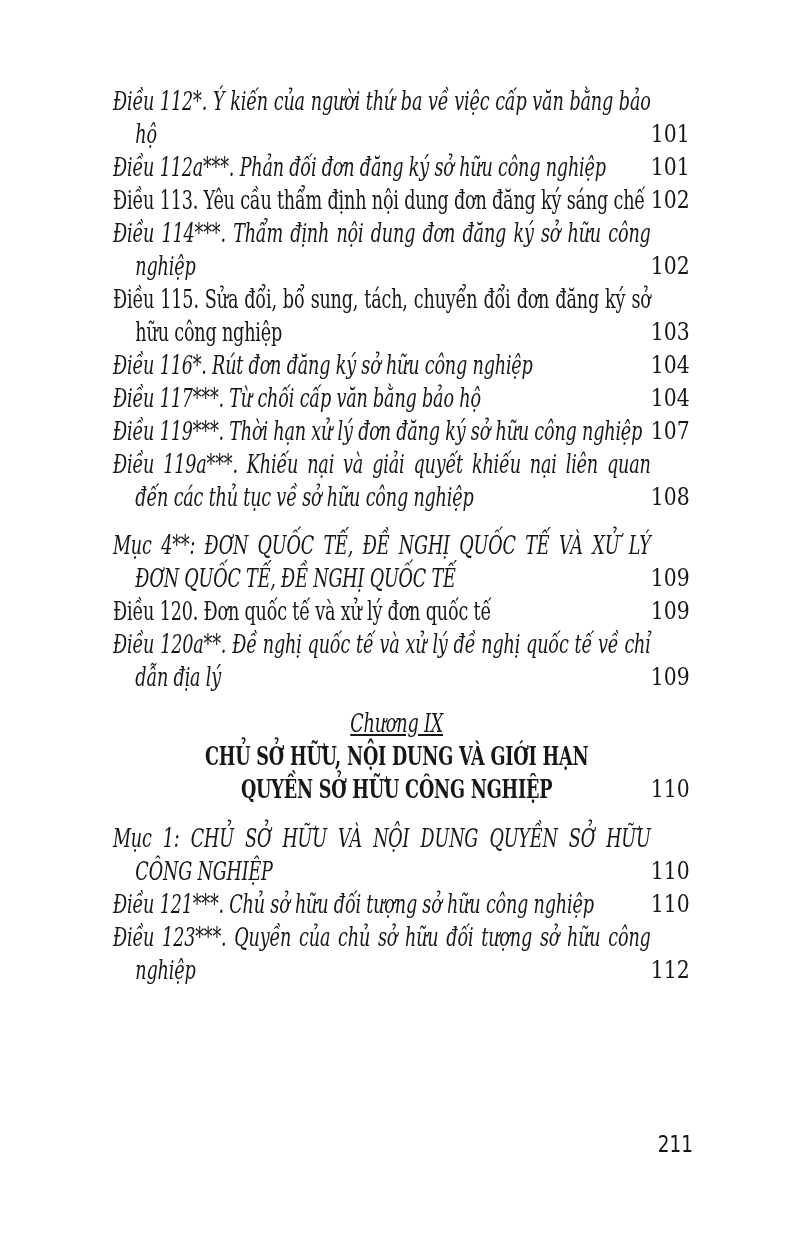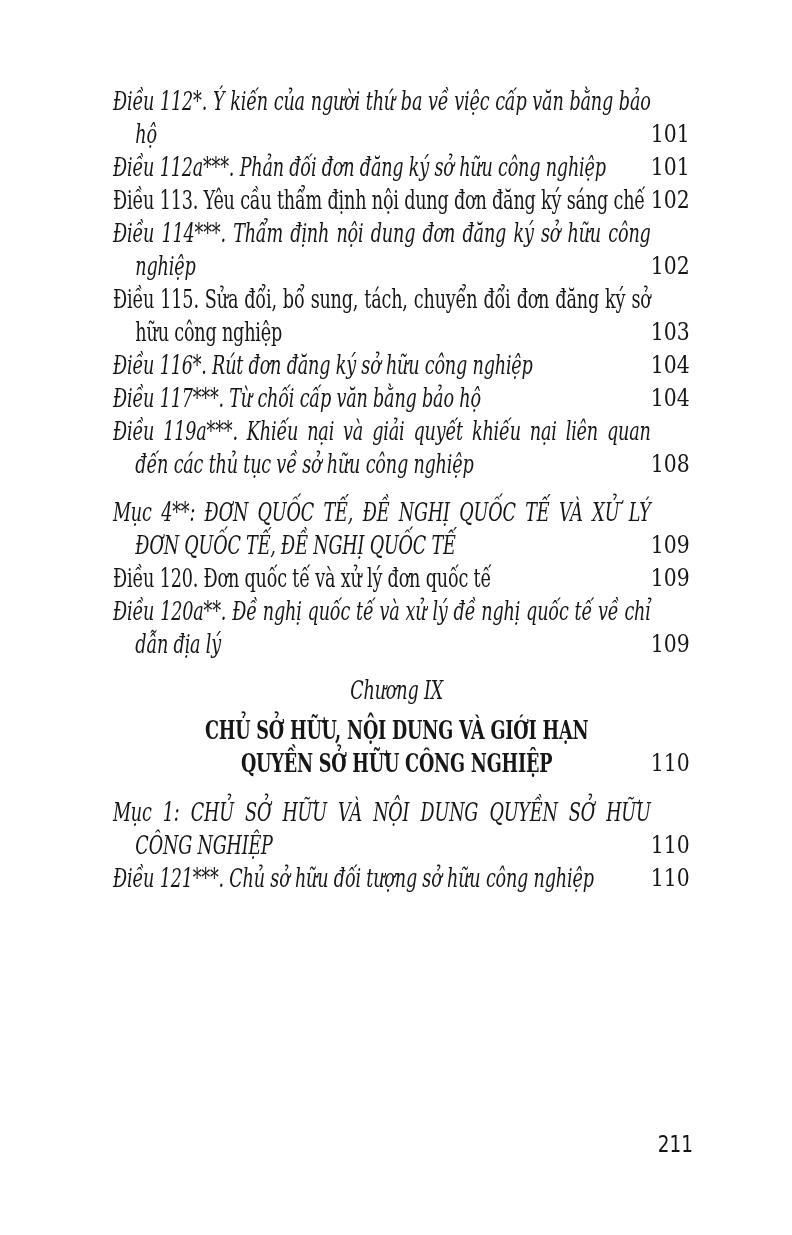--- a/index.html
+++ b/index.html
@@ -47,21 +47,21 @@
     bottom: 0;
     font-size: 24px;
     line-height: 33px;
     font-style: normal;
     font-weight: normal;
     transform: scaleX(0.85);
     transform-origin: 100% 100%;
   }
   .chapter-label {
     margin-top: 13px;
-    margin-bottom: 7px;
+    text-decoration: underline;
   }
   .chapter-label .etext {
     text-align: center;
     padding-left: 0;
     text-indent: 0;
     font-style: italic;
     margin-left: 26px;
   }
   .chapter-title { margin-bottom: 16px; }
   .chapter-title .etext {
@@ -111,20 +111,24 @@
   </div>
       <div class="entry italic">
     <div class="etext">Điều 116*. Rút đơn đăng ký sở hữu công nghiệp</div>
     <div class="enum">104</div>
   </div>
       <div class="entry italic">
     <div class="etext">Điều 117***. Từ chối cấp văn bằng bảo hộ</div>
     <div class="enum">104</div>
   </div>
       <div class="entry italic">
+    <div class="etext">Điều 119***. Thời hạn xử lý đơn đăng ký sở hữu công nghiệp</div>
+    <div class="enum">107</div>
+  </div>
+      <div class="entry italic">
     <div class="etext">Điều 119a***. Khiếu nại và giải quyết khiếu nại liên quan đến các thủ tục về sở hữu công nghiệp</div>
     <div class="enum">108</div>
   </div>
       <div class="entry italic sec">
     <div class="etext">Mục 4**: ĐƠN QUỐC TẾ, ĐỀ NGHỊ QUỐC TẾ VÀ XỬ LÝ ĐƠN QUỐC TẾ, ĐỀ NGHỊ QUỐC TẾ</div>
     <div class="enum">109</div>
   </div>
       <div class="entry regular">
     <div class="etext">Điều 120. Đơn quốc tế và xử lý đơn quốc tế</div>
     <div class="enum">109</div>
@@ -141,15 +145,19 @@
     <div class="enum">110</div>
   </div>
       <div class="entry italic sec">
     <div class="etext">Mục 1: CHỦ SỞ HỮU VÀ NỘI DUNG QUYỀN SỞ HỮU CÔNG NGHIỆP</div>
     <div class="enum">110</div>
   </div>
       <div class="entry italic">
     <div class="etext">Điều 121***. Chủ sở hữu đối tượng sở hữu công nghiệp</div>
     <div class="enum">110</div>
   </div>
+      <div class="entry italic">
+    <div class="etext">Điều 123***. Quyền của chủ sở hữu đối tượng sở hữu công nghiệp</div>
+    <div class="enum">112</div>
+  </div>
     </div>
   <div class="folio">211</div>
 </div>
 
 </body></html>

